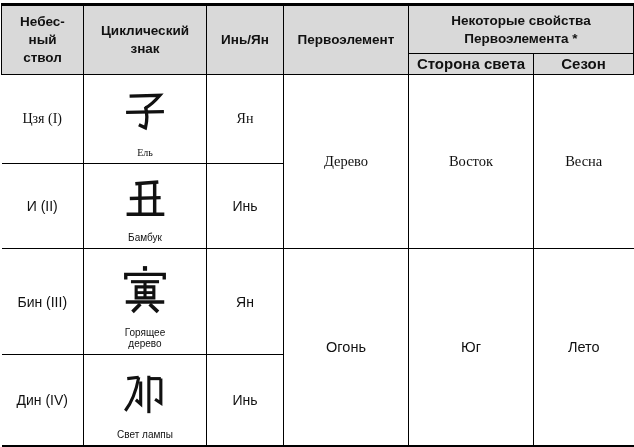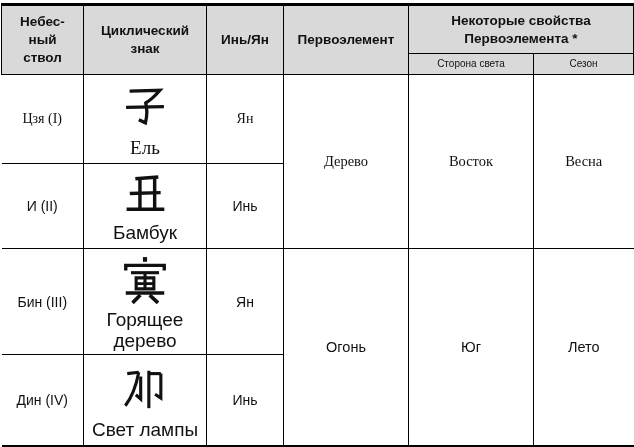--- a/index.html
+++ b/index.html
@@ -11,35 +11,35 @@
   table{
     border-collapse:collapse;table-layout:fixed;
     width:632px;margin:3px 16px 0 1px;
     border-top:3px solid #000;border-bottom:3px solid #000;
   }
   th,td{padding:0;text-align:center;vertical-align:middle;overflow:hidden;}
   thead th{
     background:#d9d9d9;border:1px solid #000;
     font-weight:bold;font-size:13.5px;line-height:1.32;
   }
-  thead tr.subhead th{font-weight:normal;font-size:10px;}
+  thead tr.subhead th{font-weight:bold;font-size:15px;}
   tbody td{border-left:1px solid #000;border-right:1px solid #000;font-size:14px;}
   tbody td.edge-l{border-left:none;}
   tbody td.edge-r{border-right:none;}
   td.div-b{border-bottom:1px solid #000;}
   .pre{white-space:pre-line;}
   tr.hr1{height:49px;} tr.hr2{height:21px;}
   tr.r1{height:89px;font-family:Liberation Serif, serif;} tr.r2{height:85px;} tr.r3{height:106px;} tr.r4{height:91px;}
   .sign-box{display:flex;flex-direction:column;align-items:center;}
   .r1 .sign-box{height:88px;} .r2 .sign-box{height:84px;}
   .r3 .sign-box{height:105px;text-align:center;} .r4 .sign-box{height:90px;}
   .glyph{flex:1;display:flex;align-items:center;justify-content:center;padding-top:3px;}
   .glyph svg{display:block;}
   .glyph path{fill:none;stroke:#111;stroke-width:7.5;stroke-linejoin:miter;stroke-linecap:butt;}
-  .caption{flex:0 0 auto;padding-bottom:5px;font-size:19px;line-height:1.12;}
+  .caption{flex:0 0 auto;padding-bottom:5px;font-size:10px;line-height:1.12;}
   .elem-cell{font-size:14.5px;}
   .sr-only{position:absolute;width:1px;height:1px;overflow:hidden;clip:rect(0 0 0 0);white-space:nowrap;}
 </style>
 </head>
 <body>
 
 <table>
   <colgroup>
     <col style="width:82px">
       <col style="width:123px">

